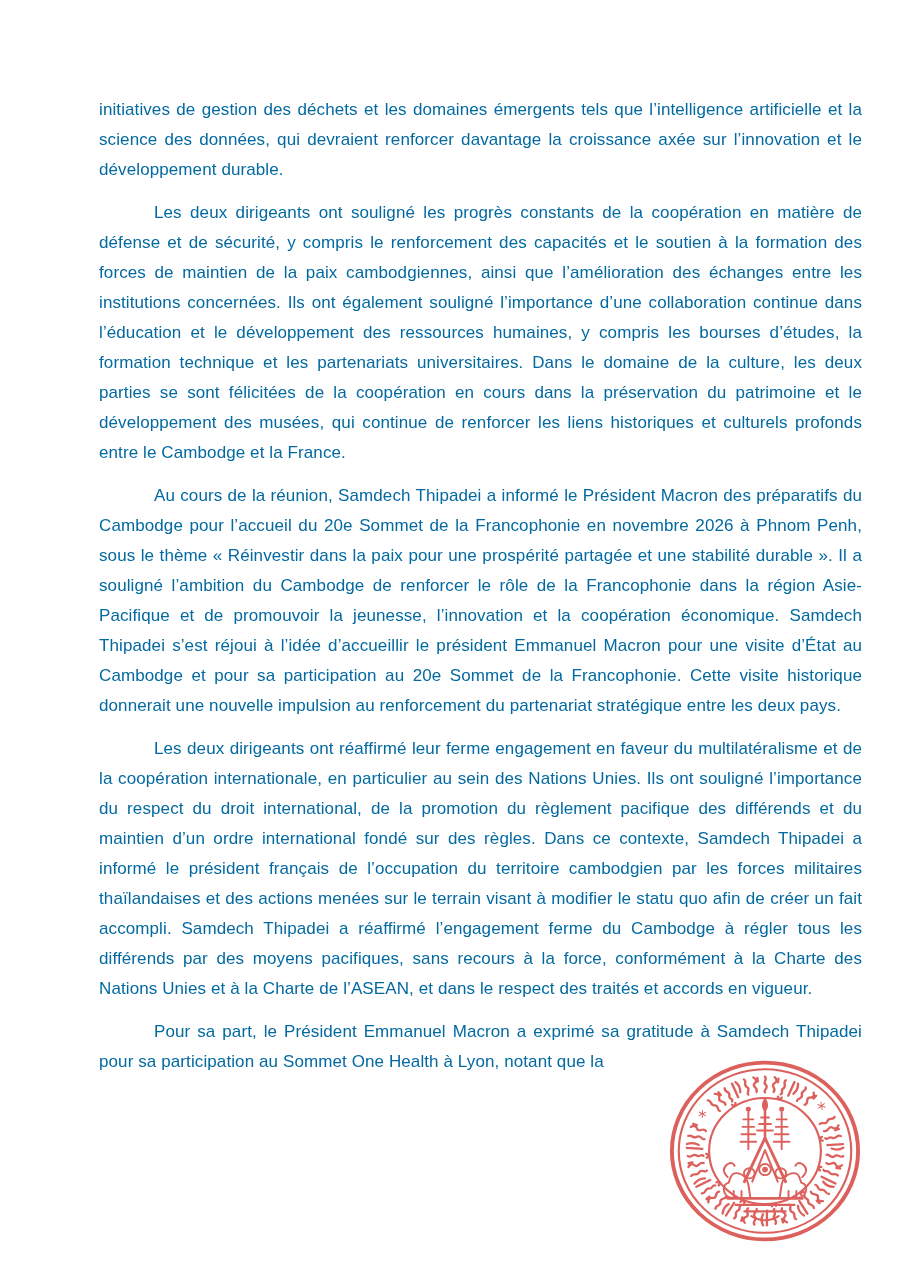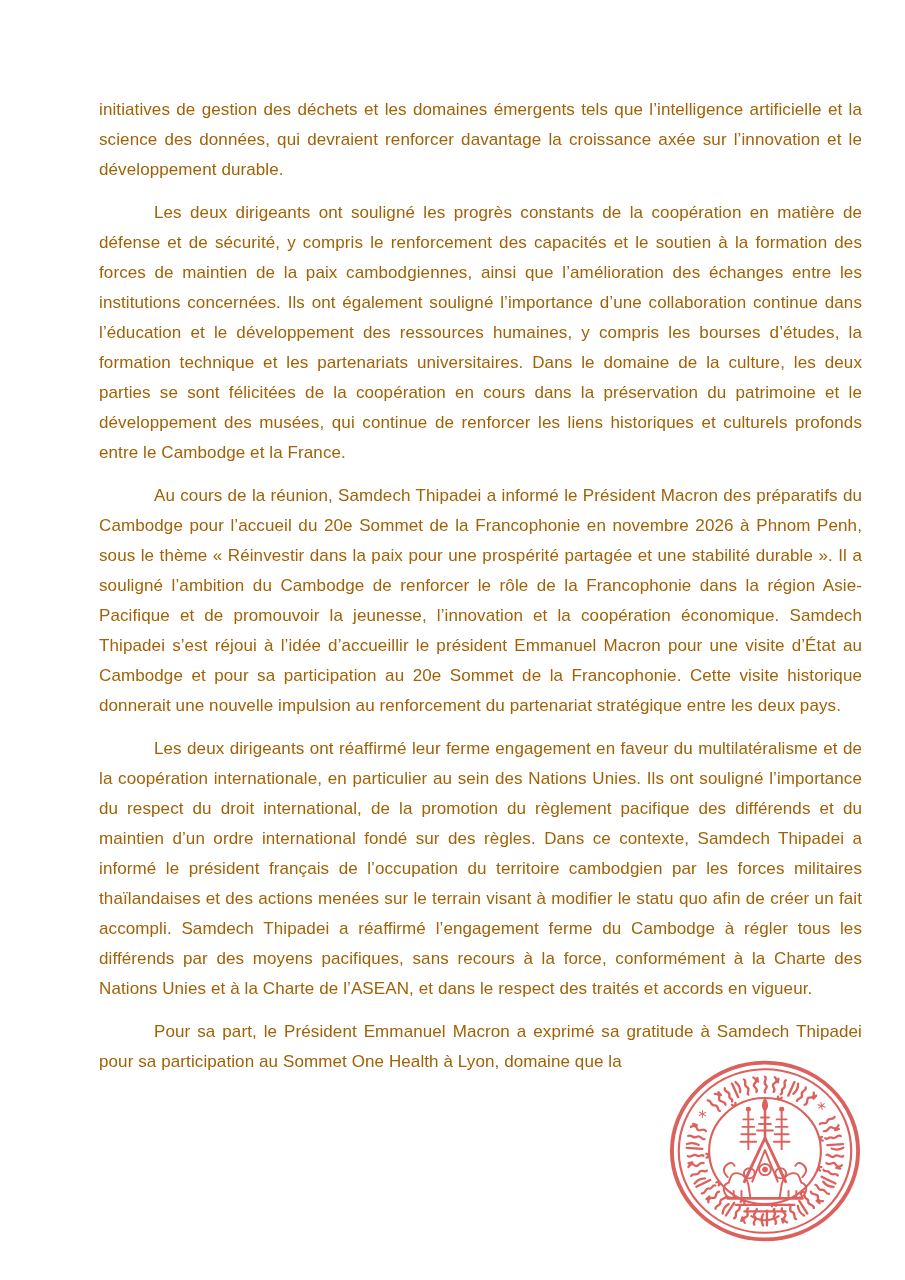--- a/index.html
+++ b/index.html
@@ -7,21 +7,21 @@
     position:relative;
     width:905px;height:1280px;
     background:#ffffff;
     overflow:hidden;
     font-family:"Liberation Sans","DejaVu Sans",sans-serif;
   }
   .doc{
     position:absolute;
     left:99px;top:95px;
     width:763px;
-    color:#a16207;
+    color:#0369a1;
     font-size:17px;
     line-height:30px;
     letter-spacing:0.1px;
     text-align:justify;
   }
   .para{margin:0 0 13px 0;}
   .para.indent{text-indent:55px;}
   .stamp{
     position:absolute;
     left:667px;top:1058px;
@@ -35,21 +35,21 @@
 <body>
 
 <div class="page">
 
   <div class="doc">
     <div>
         <p class="para">initiatives de gestion des déchets et les domaines émergents tels que l’intelligence artificielle et la science des données, qui devraient renforcer davantage la croissance axée sur l’innovation et le développement durable.</p>
         <p class="para indent">Les deux dirigeants ont souligné les progrès constants de la coopération en matière de défense et de sécurité, y compris le renforcement des capacités et le soutien à la formation des forces de maintien de la paix cambodgiennes, ainsi que l’amélioration des échanges entre les institutions concernées. Ils ont également souligné l’importance d’une collaboration continue dans l’éducation et le développement des ressources humaines, y compris les bourses d’études, la formation technique et les partenariats universitaires. Dans le domaine de la culture, les deux parties se sont félicitées de la coopération en cours dans la préservation du patrimoine et le développement des musées, qui continue de renforcer les liens historiques et culturels profonds entre le Cambodge et la France.</p>
         <p class="para indent">Au cours de la réunion, Samdech Thipadei a informé le Président Macron des préparatifs du Cambodge pour l’accueil du 20e Sommet de la Francophonie en novembre 2026 à Phnom Penh, sous le thème « Réinvestir dans la paix pour une prospérité partagée et une stabilité durable ». Il a souligné l’ambition du Cambodge de renforcer le rôle de la Francophonie dans la région Asie-Pacifique et de promouvoir la jeunesse, l’innovation et la coopération économique. Samdech Thipadei s’est réjoui à l’idée d’accueillir le président Emmanuel Macron pour une visite d’État au Cambodge et pour sa participation au 20e Sommet de la Francophonie. Cette visite historique donnerait une nouvelle impulsion au renforcement du partenariat stratégique entre les deux pays.</p>
         <p class="para indent">Les deux dirigeants ont réaffirmé leur ferme engagement en faveur du multilatéralisme et de la coopération internationale, en particulier au sein des Nations Unies. Ils ont souligné l’importance du respect du droit international, de la promotion du règlement pacifique des différends et du maintien d’un ordre international fondé sur des règles. Dans ce contexte, Samdech Thipadei a informé le président français de l’occupation du territoire cambodgien par les forces militaires thaïlandaises et des actions menées sur le terrain visant à modifier le statu quo afin de créer un fait accompli. Samdech Thipadei a réaffirmé l’engagement ferme du Cambodge à régler tous les différends par des moyens pacifiques, sans recours à la force, conformément à la Charte des Nations Unies et à la Charte de l’ASEAN, et dans le respect des traités et accords en vigueur.</p>
-        <p class="para indent">Pour sa part, le Président Emmanuel Macron a exprimé sa gratitude à Samdech Thipadei pour sa participation au Sommet One Health à Lyon, domaine que la</p>
+        <p class="para indent">Pour sa part, le Président Emmanuel Macron a exprimé sa gratitude à Samdech Thipadei pour sa participation au Sommet One Health à Lyon, notant que la</p>
       </div>
   </div>
 
   <svg class="stamp" id="seal-svg" viewBox="0 0 200 200" preserveAspectRatio="none" aria-hidden="true">
 
     <circle cx="100" cy="100" r="95" fill="none" stroke-width="4" class="sk" stroke="#d9534f"></circle>
     <circle cx="100" cy="100" r="88" fill="none" stroke-width="2.2" class="sk" stroke="#d9534f"></circle>
     <circle cx="100" cy="100" r="57" fill="none" stroke-width="2.2" class="sk" stroke="#d9534f"></circle>
 
     <g id="seal-script" fill="none" stroke-linecap="round" stroke="#d9534f">

